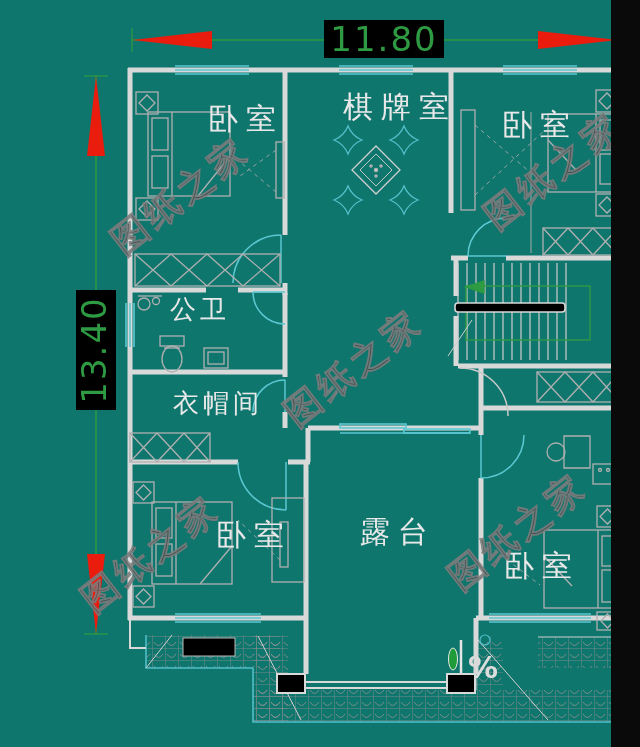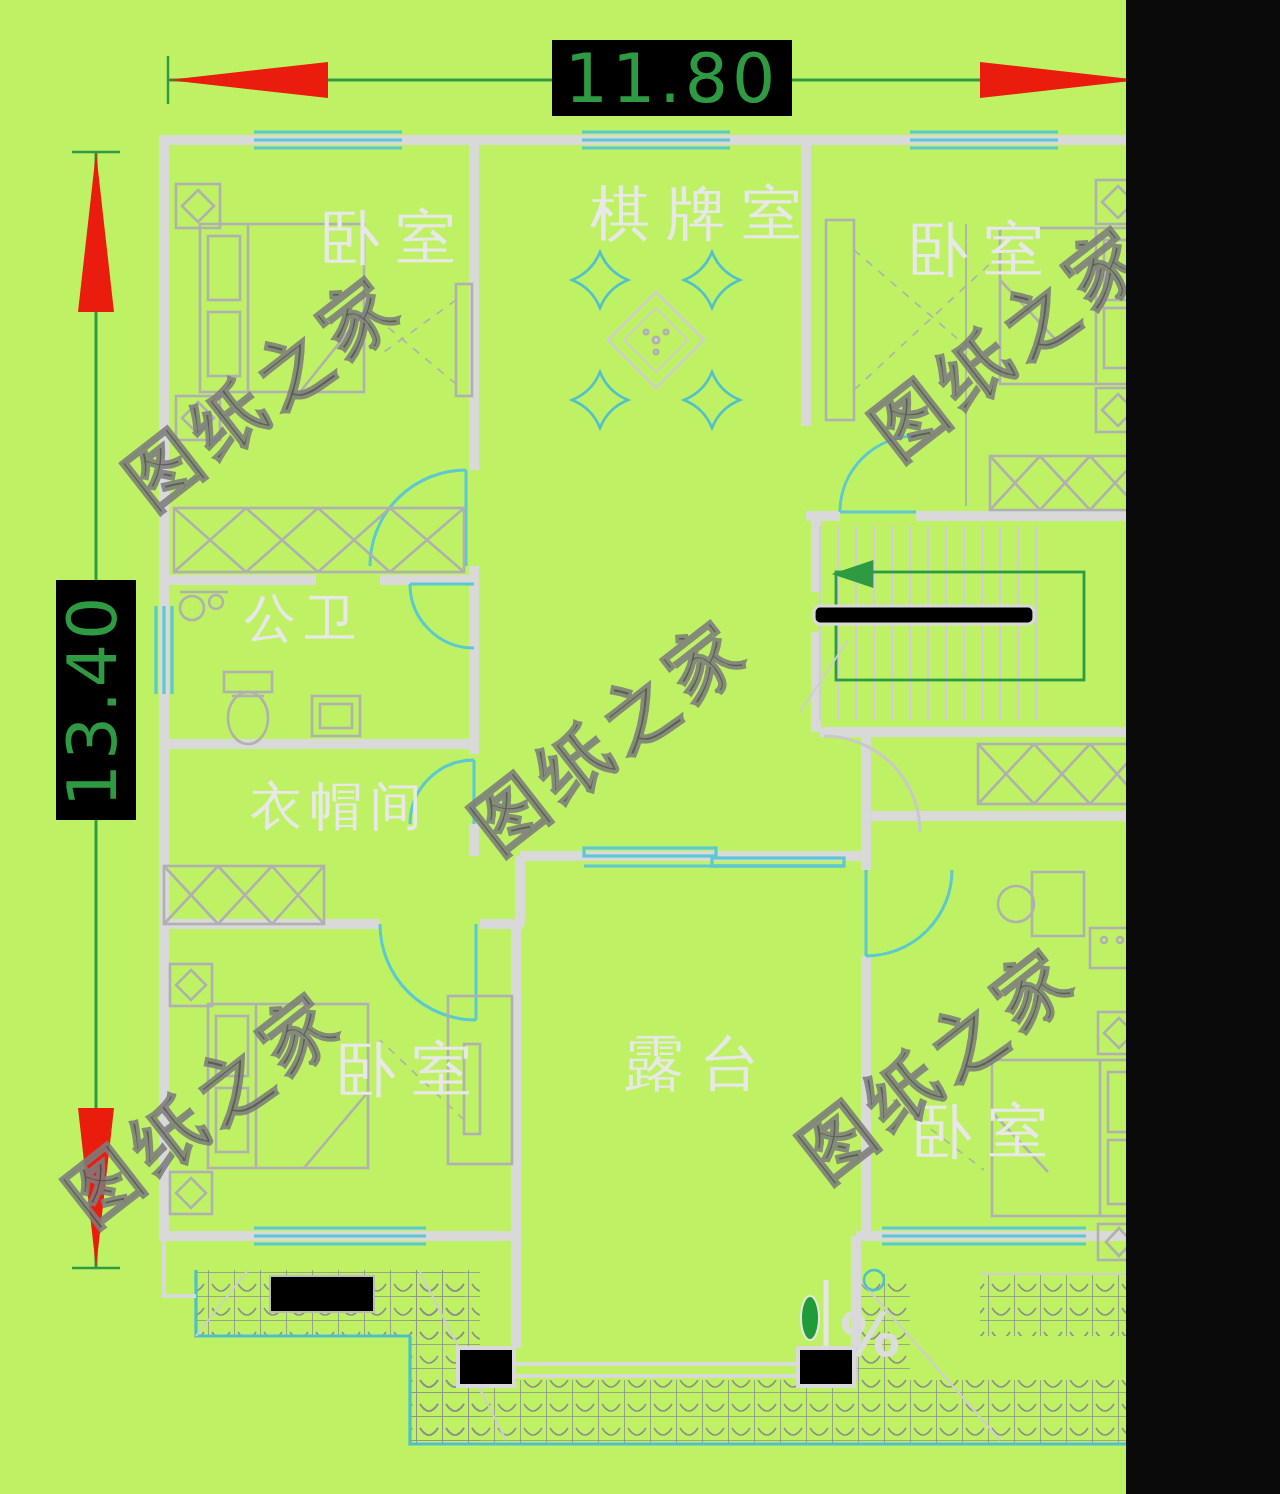--- a/index.html
+++ b/index.html
@@ -1,17 +1,17 @@
 <!DOCTYPE html>
 <html><head>
 <meta charset="utf-8">
 <style>
   html,body{margin:0;padding:0;background:#0a0a0a;}
-  .canvas{position:relative;width:563px;height:747px;background:#bef264;overflow:hidden;
-          font-family:"DejaVu Sans",sans-serif;}
+  .canvas{position:relative;width:563px;height:747px;background:#0f766e;overflow:hidden;
+          font-family:"DejaVu Sans",sans-serif;padding-left:48px;}
   svg{display:block}
   text{font-family:"DejaVu Sans",sans-serif;}
   .room-label{fill:#e8e8e8;font-size:30px;letter-spacing:8px;}
   .room-label.small{font-size:26px;letter-spacing:4px;}
   .dim-label{fill:#2e9b43;font-size:34px;letter-spacing:2px;}
   .wm{fill:#4c4c4c;stroke:#7d7d7d;stroke-width:.7;font-size:36px;font-weight:bold;
       letter-spacing:5px;opacity:.88;}
   .slope{fill:#dcdcdc;font-size:30px;font-weight:bold;}
 </style>
 </head>

